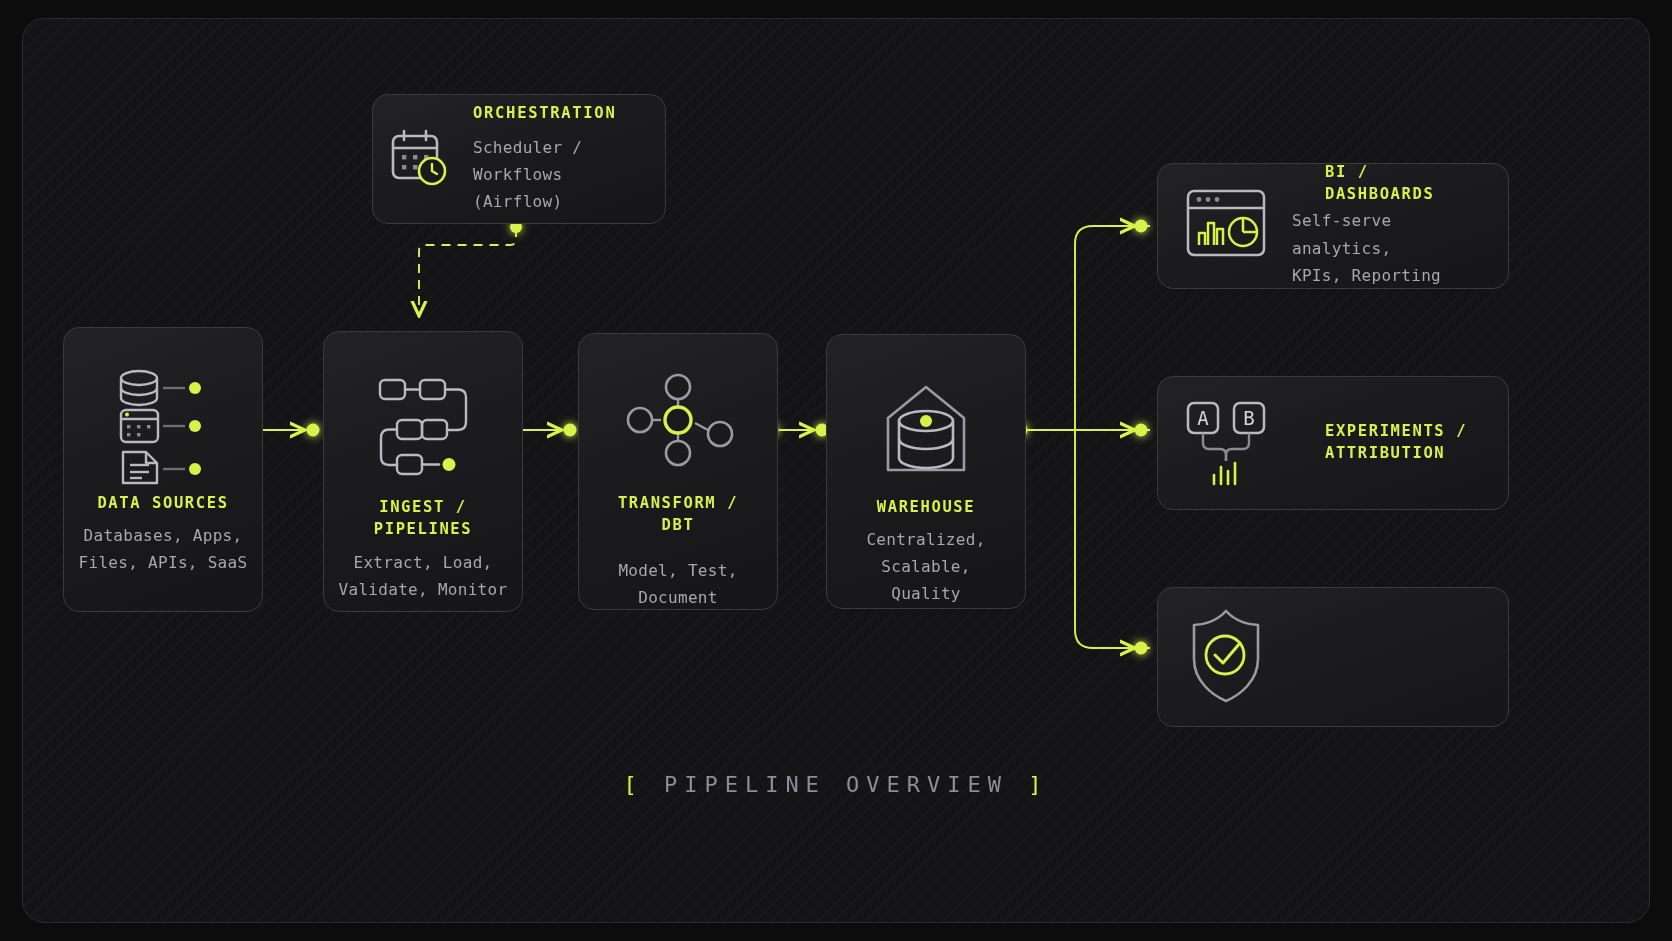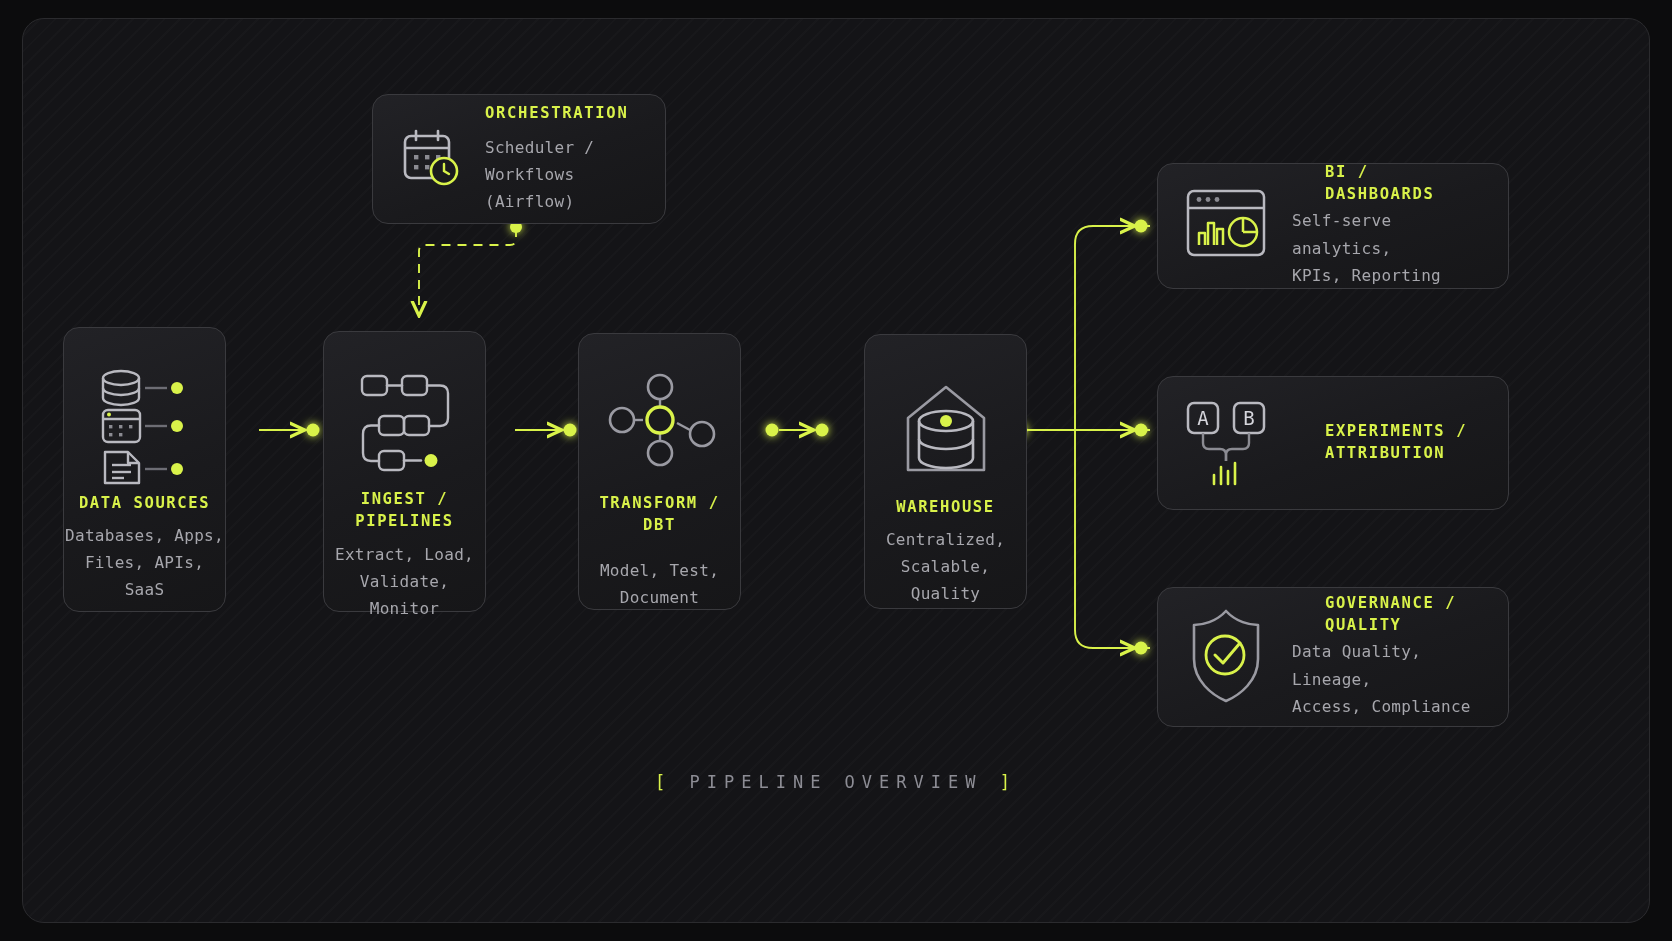--- a/index.html
+++ b/index.html
@@ -53,48 +53,48 @@
   .card-desc {
     color: #a7a7ad;
     font-size: 16px;
     letter-spacing: 0.3px;
     text-align: center;
     line-height: 1.68;
     margin-top: 9px;
   }
   
   .stage-card {
-    width: 163px;
+    width: 200px;
     display: flex;
     flex-direction: column;
     align-items: center;
     padding-top: 26px;
   }
   .stage-icon { height: 138px; display: flex; align-items: center; justify-content: center; }
   
   #orchestration {
     left: 372px; top: 94px; width: 294px; height: 130px;
-    display: flex; align-items: center; padding: 0 22px; gap: 20px;
+    display: flex; align-items: center; padding: 0 10px; gap: 20px;
   }
   #orchestration .o-text { display: flex; flex-direction: column; }
   #orchestration .card-title { text-align: left; letter-spacing: 1.7px; }
   #orchestration .card-desc { text-align: left; margin-top: 10px; }
   
   .outcome {
     width: 352px;
     display: flex; align-items: center; gap: 20px;
     padding: 0 22px;
   }
   .outcome .o-text { display: flex; flex-direction: column; }
   .outcome .card-title { text-align: left; line-height: 1.4; padding-left: 33px; }
   .outcome .card-desc { text-align: left; margin-top: 2px; line-height: 1.72; }
   .footer {
     position: absolute; left: 0; right: 0; top: 772px;
     text-align: center;
-    font-size: 17px;
+    font-size: 22px;
     letter-spacing: 7px;
     color: #8d8d95;
     z-index: 10;
   }
   .footer .brk { color: #d9f24a; }
 </style>
 </head>
 <body>
 
 <div id="stage">
@@ -262,21 +262,21 @@
     <div class="card-title">
       <div>TRANSFORM /</div>
       <div>DBT</div>
     </div>
     <div class="card-desc">
       <div>Model, Test,</div>
       <div>Document</div>
     </div>
   </div>
 
-  <div class="card stage-card" id="c-warehouse" style="left:864px; top:334px; height:275px;">
+  <div class="card stage-card" id="c-warehouse" style="left:826px; top:334px; height:275px;">
     <div class="stage-icon">
       <svg width="124" height="124" viewBox="0 0 124 124">
         <path d="M24,52 L62,21 L100,52 L100,104 L24,104 Z" fill="none" stroke="#9a9aa2" stroke-width="2.6" stroke-linejoin="round"></path>
         <g stroke="#b9b9c0" stroke-width="2.6" fill="none">
           <ellipse cx="62" cy="55" rx="27" ry="10"></ellipse>
           <path d="M35,55 L35,92 A27,10 0 0 0 89,92 L89,55"></path>
           <path d="M35,73 A27,10 0 0 0 89,73"></path>
         </g>
         <circle cx="62" cy="55" r="6" fill="#d9f24a"></circle>
       </svg>
@@ -342,30 +342,20 @@
   </div>
 
   <div class="card outcome" id="c-gov" style="left:1157px; top:587px; height:140px;">
     <div>
       <svg width="92" height="104" viewBox="0 0 92 104">
         <path d="M46,8 C36,19 22,22 14,22 L14,56 C14,78 32,92 46,98 C60,92 78,78 78,56 L78,22 C70,22 56,19 46,8 Z" fill="none" stroke="#9a9aa2" stroke-width="2.6" stroke-linejoin="round"></path>
         <circle cx="45" cy="52" r="19" fill="none" stroke="#d9f24a" stroke-width="2.8"></circle>
         <path d="M35,52 L43,60 L60,40" fill="none" stroke="#d9f24a" stroke-width="3" stroke-linecap="round" stroke-linejoin="round"></path>
       </svg>
     </div>
-    <div class="o-text">
-      <div class="card-title">
-        <div>GOVERNANCE /</div>
-        <div>QUALITY</div>
-      </div>
-      <div class="card-desc">
-        <div>Data Quality, Lineage,</div>
-        <div>Access, Compliance</div>
-      </div>
-    </div>
   </div>
 
   <div class="footer">
     <span class="brk">[</span>
     <span>PIPELINE OVERVIEW</span>
     <span class="brk">]</span>
   </div>
 </div>
 
 </body></html>

